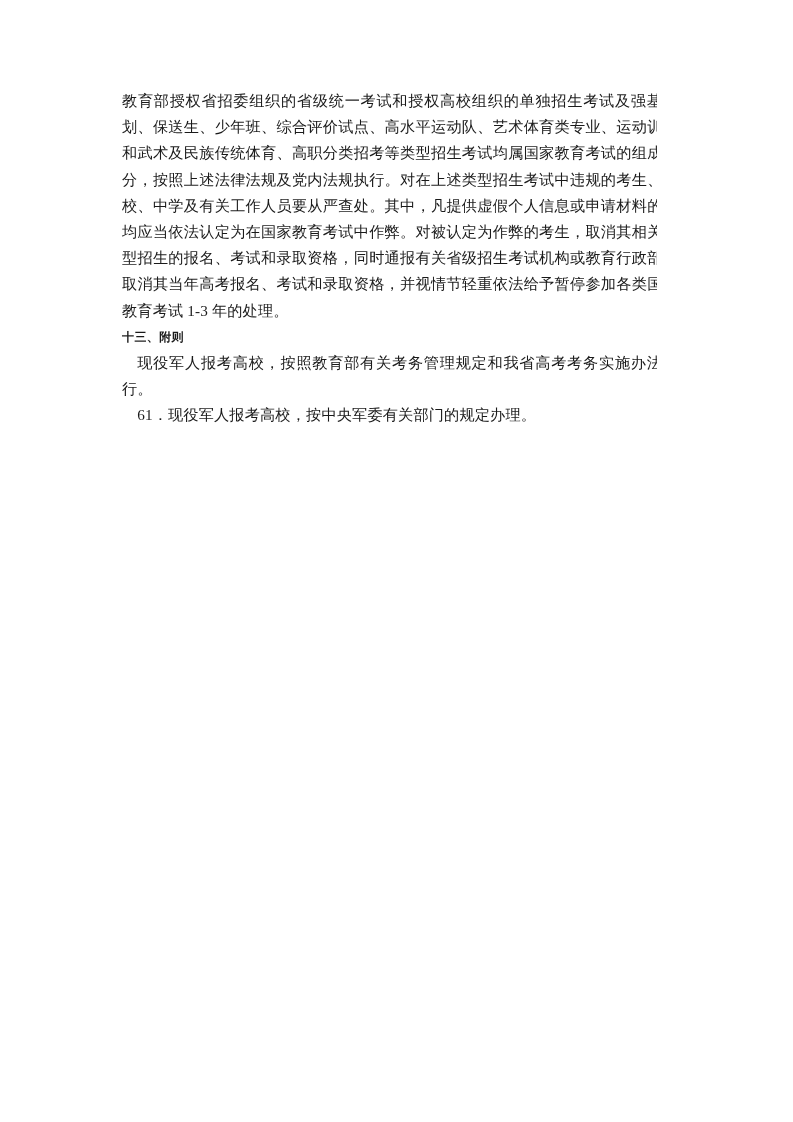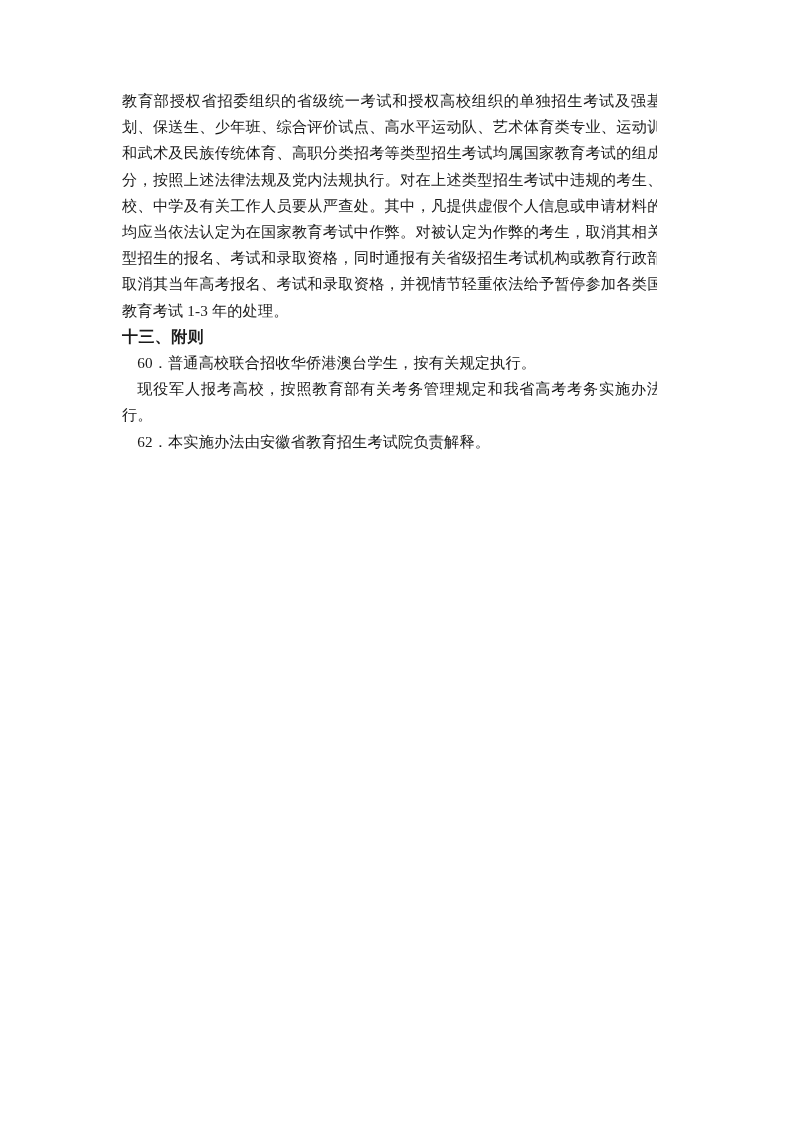--- a/index.html
+++ b/index.html
@@ -36,41 +36,40 @@
     letter-spacing: 0.15px;
   }
   p.indent-sm {
     text-indent: 1em;
   }
   p.noindent {
     text-indent: 0;
   }
   .section-head {
     margin: 0;
-    font-size: 16px;
+    font-size: 12px;
     line-height: 26.2px;
     font-weight: bold;
     text-indent: 0;
     letter-spacing: 0.4px;
   }
 </style>
 </head>
 <body>
 
 <div class="page">
   <div class="content">
 
     <p class="noindent">教育部授权省招委组织的省级统一考试和授权高校组织的单独招生考试及强基计划、保送生、少年班、综合评价试点、高水平运动队、艺术体育类专业、运动训练和武术及民族传统体育、高职分类招考等类型招生考试均属国家教育考试的组成部分，按照上述法律法规及党内法规执行。对在上述类型招生考试中违规的考生、高校、中学及有关工作人员要从严查处。其中，凡提供虚假个人信息或申请材料的，均应当依法认定为在国家教育考试中作弊。对被认定为作弊的考生，取消其相关类型招生的报名、考试和录取资格，同时通报有关省级招生考试机构或教育行政部门取消其当年高考报名、考试和录取资格，并视情节轻重依法给予暂停参加各类国家教育考试 1-3 年的处理。</p>
 
 
 
     <p class="section-head">十三、附则</p>
 
-    <p class="indent-sm">60．普通高校联合招收华侨港澳台学生，按有关规定执行。</p>
 
 
     <p class="indent-sm">现役军人报考高校，按照教育部有关考务管理规定和我省高考考务实施办法执行。</p>
 
+    <p class="indent-sm">61．现役军人报考高校，按中央军委有关部门的规定办理。</p>
 
-    <p class="indent-sm">62．本实施办法由安徽省教育招生考试院负责解释。</p>
 
   </div>
 </div>
 
 </body></html>

